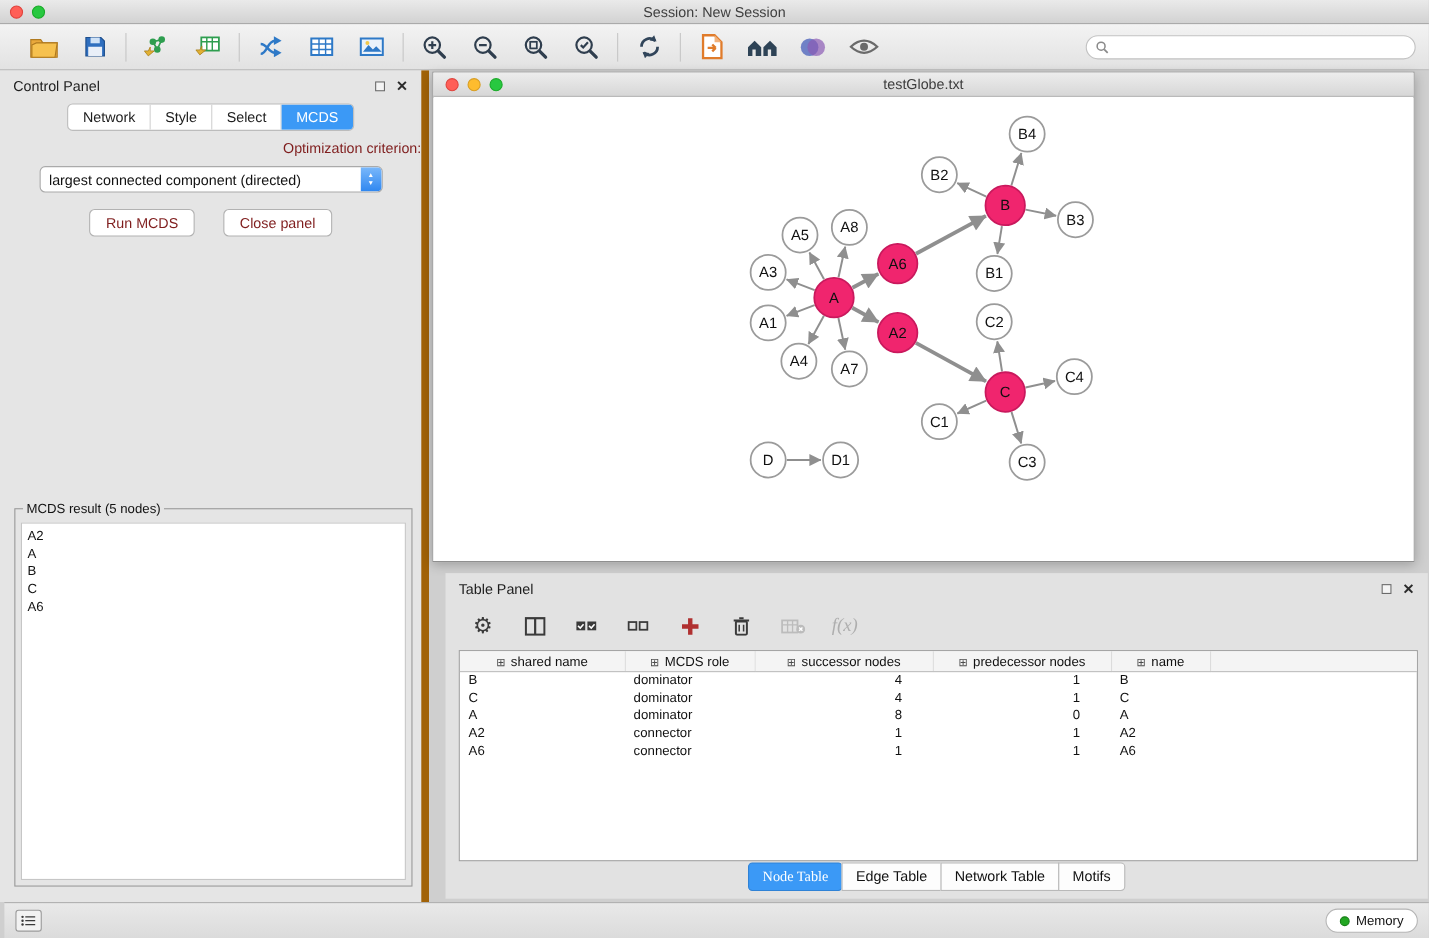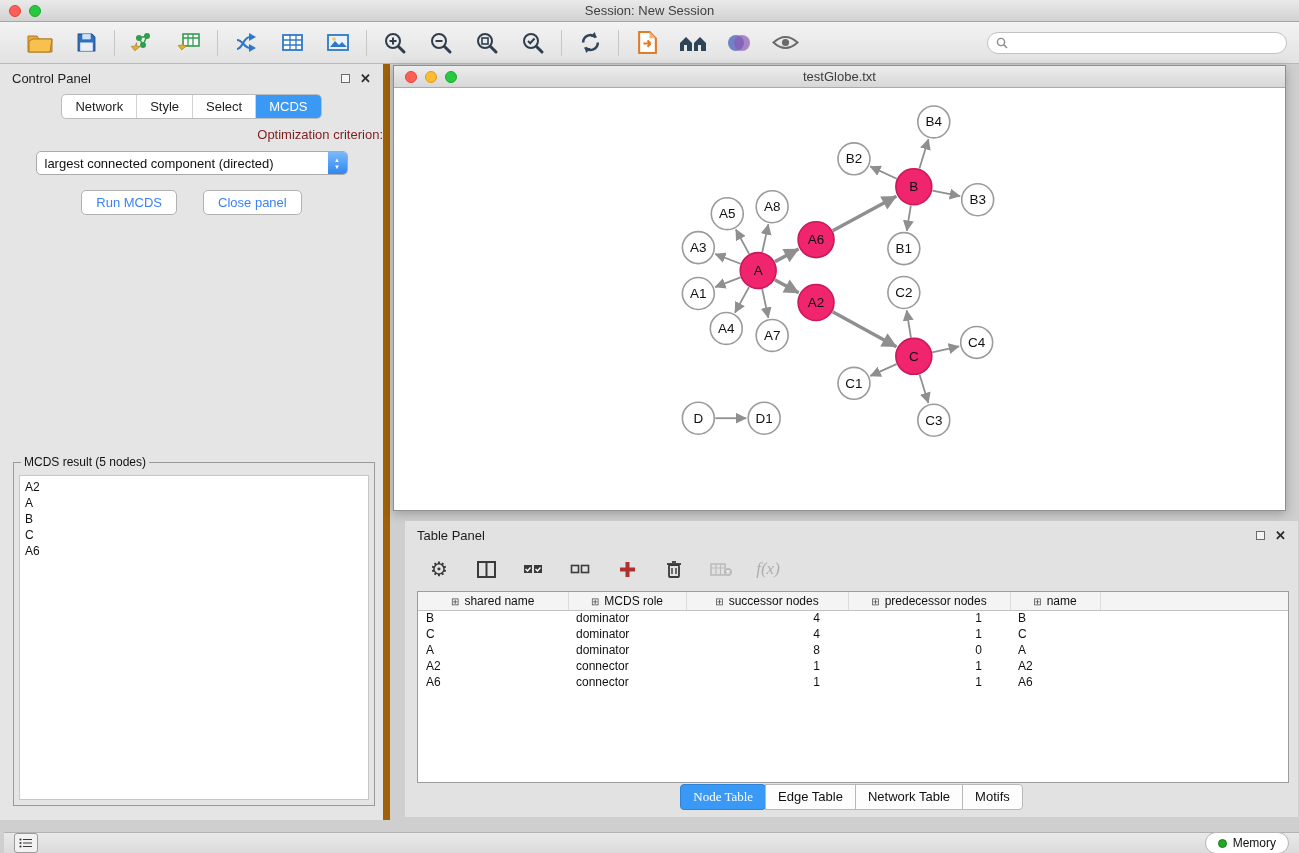--- a/index.html
+++ b/index.html
@@ -47,21 +47,21 @@
   .seg.active { background:#3b99f6; color:#fff; }
 
   .opt-label { text-align:right; font-size:13px; margin-top:8px; color:#7f1d1d; }
   .combo { width:312px; height:24px; margin:9px auto 0; background:#fff; border:1px solid #aaa;
     border-radius:5px; display:flex; align-items:center; font-size:13px; color:#111; padding-left:8px; overflow:hidden; }
   .combo .stepper { margin-left:auto; width:19px; height:100%;
     background:linear-gradient(#7ab8fb,#2f87f0); color:#fff; display:flex; flex-direction:column;
     align-items:center; justify-content:center; font-size:6px; line-height:6px; gap:1px; }
   .btn-row { display:flex; justify-content:center; gap:26px; margin-top:15px; }
   .mac-btn { background:#fff; border:1px solid #b2b2b2; border-radius:5px; padding:4px 14px;
-    font-size:13px; font-family:inherit; color:#3b82f6; cursor:default;text-align:right; }
+    font-size:13px; font-family:inherit; color:#7f1d1d; cursor:default;text-align:right; }
 
   .result-fieldset { position:absolute; left:13px; right:8px; top:391px; bottom:14px;
     border:1px solid #9a9a9a; padding:6px 5px 5px; }
   .result-fieldset legend { font-size:12px; color:#111; padding:0 3px; margin-left:2px; }
   .result-inner { width:100%; height:100%; background:#fff; border:1px solid #c6c6c6;
     font-size:12px; color:#111; padding:3px 5px; line-height:16px; overflow:hidden; }
 
   
   .net-window { position:absolute; left:393px; top:1px; width:893px; height:446px;
     background:#fff; border:1px solid #8f8f8f; box-shadow:0 3px 10px rgba(0,0,0,.25); }
@@ -89,21 +89,21 @@
   .col-icon { color:#4c4c4c; font-size:10px; margin-right:5px; }
 
   .tp-tabs { position:absolute; bottom:7px; left:0; right:0; display:flex; justify-content:center; }
   .tp-tab { padding:4px 12px; font-size:13px; background:#fdfdfd; border:1px solid #b9b9b9;
     color:#111; margin-left:-1px; cursor:default; }
   .tp-tab:first-child { border-radius:4px 0 0 4px; margin-left:0; }
   .tp-tab:last-child { border-radius:0 4px 4px 0; }
   .tp-tab.active { background:#3b99f6; border-color:#2f82d6; color:#fff; border-radius:4px;font-family:Liberation Serif, serif; }
 
   
-  .statusbar { position:absolute; left:4px; right:0; bottom:0; height:21px;
+  .statusbar { position:absolute; left:4px; right:0; bottom:0; height:33px;
     background:linear-gradient(#e9e9e9,#dbdbdb); border-top:1px solid #b2b2b2;
     display:flex; align-items:center; padding:0 10px; }
   .list-btn { width:24px; height:20px; border:1px solid #9a9a9a; border-radius:3px;
     background:#f2f2f2; display:flex; align-items:center; justify-content:center; }
   .memory-btn { margin-left:auto; background:#fff; border:1px solid #b5b5b5; border-radius:12px;
     height:22px; display:flex; align-items:center; gap:6px; padding:0 12px; font-size:12px; color:#111; }
   .memdot { width:9px; height:9px; border-radius:50%; background:#22a722; border:1px solid #188018; }
 </style>
 </head>
 <body>

